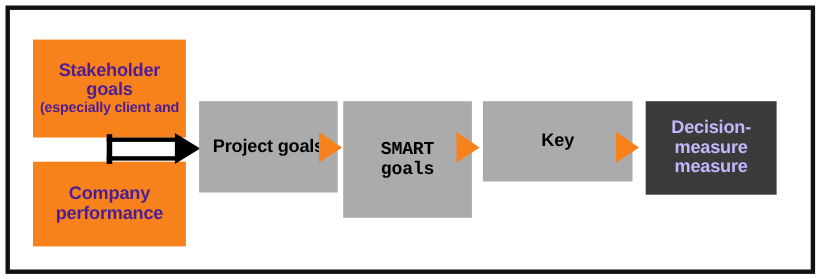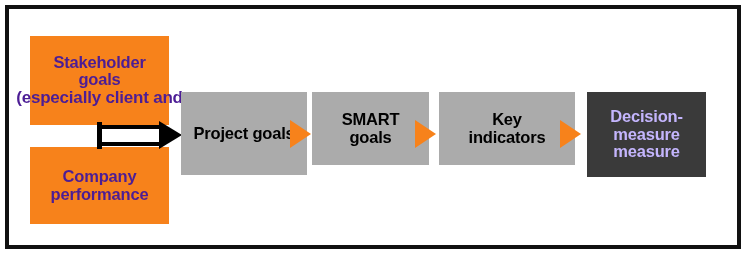--- a/index.html
+++ b/index.html
@@ -49,27 +49,27 @@
   }
   .box-dark {
     background: #3A3A3A;
     color: #c4b5fd;
   }
   .ln {
     display: block;
     white-space: nowrap;
   }
   .big { font-size: 16.5px; }
-  .small { font-size: 17px; font-weight: bold; }
+  .small { font-size: 13px; font-weight: bold; }
 
   
   #box-stakeholder { left: 21px;  top: 27px;  width: 139px; height: 89px; padding: 2px 3px; }
   #box-company     { left: 21px;  top: 138px; width: 139px; height: 77px; align-items: center; }
   #box-project     { left: 172px; top: 83px;  width: 126px; height: 83px; }
-  #box-smart       { left: 303px; top: 83px;  width: 117px; height: 73px; }
+  #box-smart       { left: 303px; top: 83px;  width: 117px; height: 106px; font-family: Liberation Mono, monospace; }
   #box-kpi         { left: 430px; top: 83px;  width: 136px; height: 73px; }
   #box-decision    { left: 578px; top: 83px;  width: 119px; height: 85px; }
 
   
   .conn-bar {
     position: absolute;
     left: 88px;
     top: 113px;
     width: 5px;
     height: 27px;
@@ -138,21 +138,20 @@
 
     <div class="box box-gray" id="box-smart">
       <span class="ln big">SMART</span>
       <span class="ln big">goals</span>
     </div>
 
     <div class="chevron" id="chevron-2"></div>
 
     <div class="box box-gray" id="box-kpi">
       <span class="ln big">Key</span>
-      <span class="ln big">indicators</span>
     </div>
 
     <div class="chevron" id="chevron-3"></div>
 
     <div class="box box-dark" id="box-decision">
       <span class="ln big">Decision-</span>
       <span class="ln big">measure</span>
       <span class="ln big">measure</span>
     </div>
 

